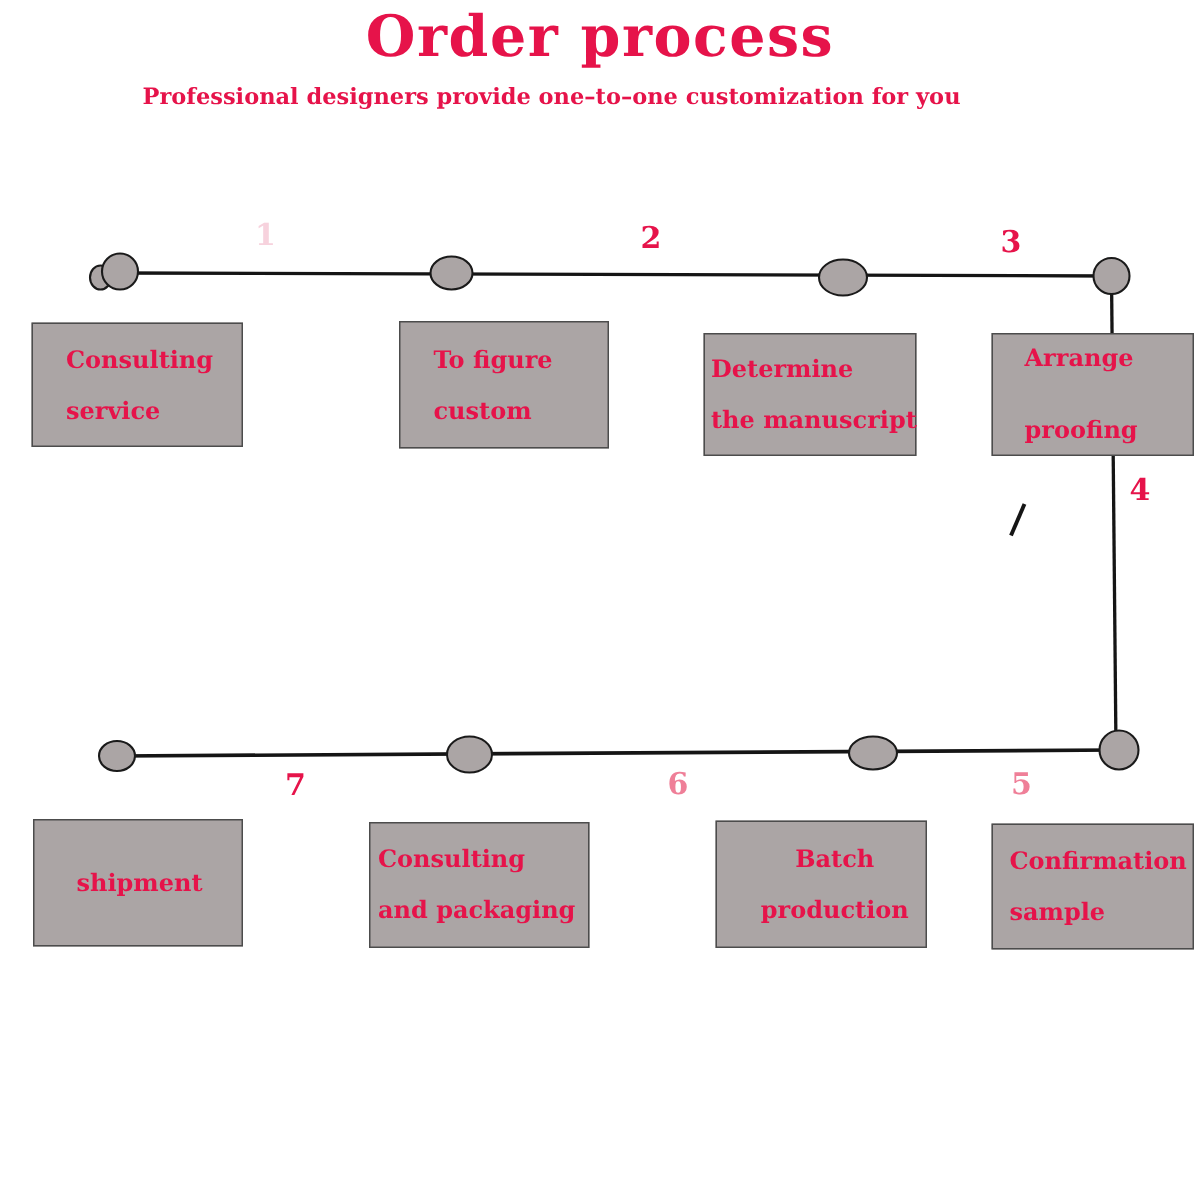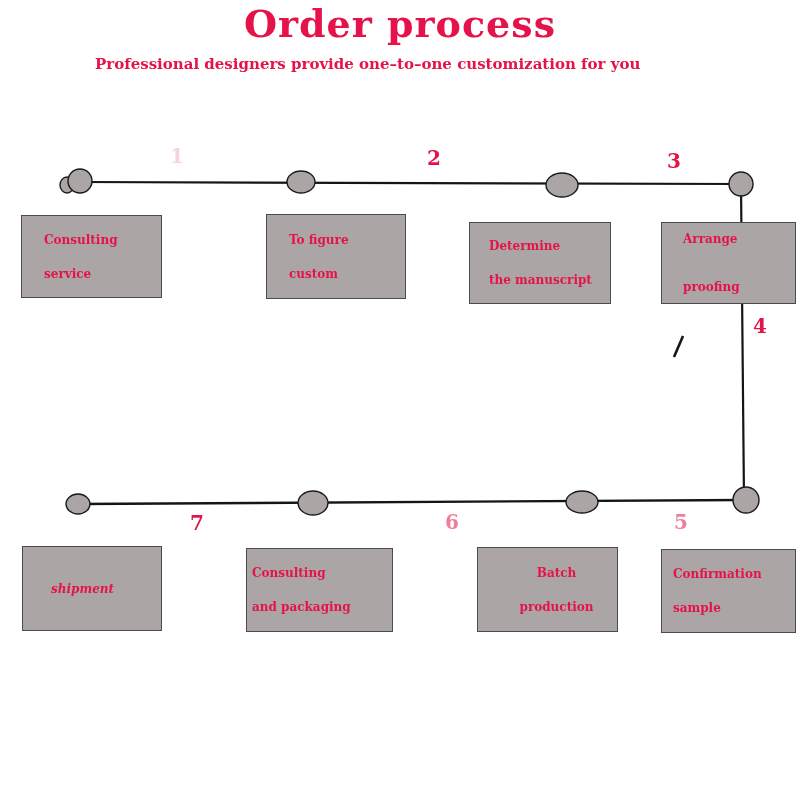--- a/index.html
+++ b/index.html
@@ -24,21 +24,21 @@
     font-size:15px;font-weight:bold;
     color:var(--accent);
     white-space:nowrap;
   }
   .step-box{
     position:absolute;
     background:var(--box-fill);
     border:1px solid var(--box-border);
     box-sizing:border-box;
     display:flex;flex-direction:column;justify-content:center;
-    font-size:12px;font-weight:bold;
+    font-size:16px;font-weight:bold;
     color:var(--accent);
   }
   .box-line{display:block;line-height:34px;white-space:nowrap;}
   .box-line:empty{display:none;}
   .connector-number{
     position:absolute;
     transform:translateX(-50%);
     font-size:20px;font-weight:bold;
     line-height:20px;
     white-space:nowrap;
@@ -82,39 +82,39 @@
   <span class="connector-number" style="left: 197px; top: 513px; color: rgb(230, 19, 74);">7</span>
 
   <div class="step-box" style="left:21px;top:215px;width:141px;height:83px;padding-left:22px;">
     <span class="box-line">Consulting</span>
     <span class="box-line">service</span>
   </div>
   <div class="step-box" style="left:245px;top:214px;width:140px;height:85px;padding-left:22px;margin-left:21px;">
     <span class="box-line">To figure</span>
     <span class="box-line">custom</span>
   </div>
-  <div class="step-box" style="left:469px;top:222px;width:142px;height:82px;padding-left:19px;">
+  <div class="step-box" style="left:469px;top:222px;width:142px;height:82px;padding-left:4px;">
     <span class="box-line">Determine</span>
     <span class="box-line">the manuscript</span>
   </div>
   <div class="step-box" style="left:661px;top:222px;width:135px;height:82px;padding-left:21px;gap:14px;">
     <span class="box-line">Arrange</span>
     <span class="box-line">proofing</span>
   </div>
 
   <div class="step-box" style="left:661px;top:549px;width:135px;height:84px;padding-left:11px;">
     <span class="box-line">Confirmation</span>
     <span class="box-line">sample</span>
   </div>
   <div class="step-box" style="left:477px;top:547px;width:141px;height:85px;padding-left:18px;text-align:center;">
     <span class="box-line">Batch</span>
     <span class="box-line">production</span>
   </div>
   <div class="step-box" style="left:246px;top:548px;width:147px;height:84px;padding-left:5px;">
     <span class="box-line">Consulting</span>
     <span class="box-line">and packaging</span>
   </div>
-  <div class="step-box" style="left:22px;top:546px;width:140px;height:85px;padding-left:28px;font-style:italic;">
+  <div class="step-box" style="left:22px;top:546px;width:140px;height:85px;padding-left:28px;">
     <span class="box-line">shipment</span>
 
   </div>
 
 </div>
 
 </body></html>

